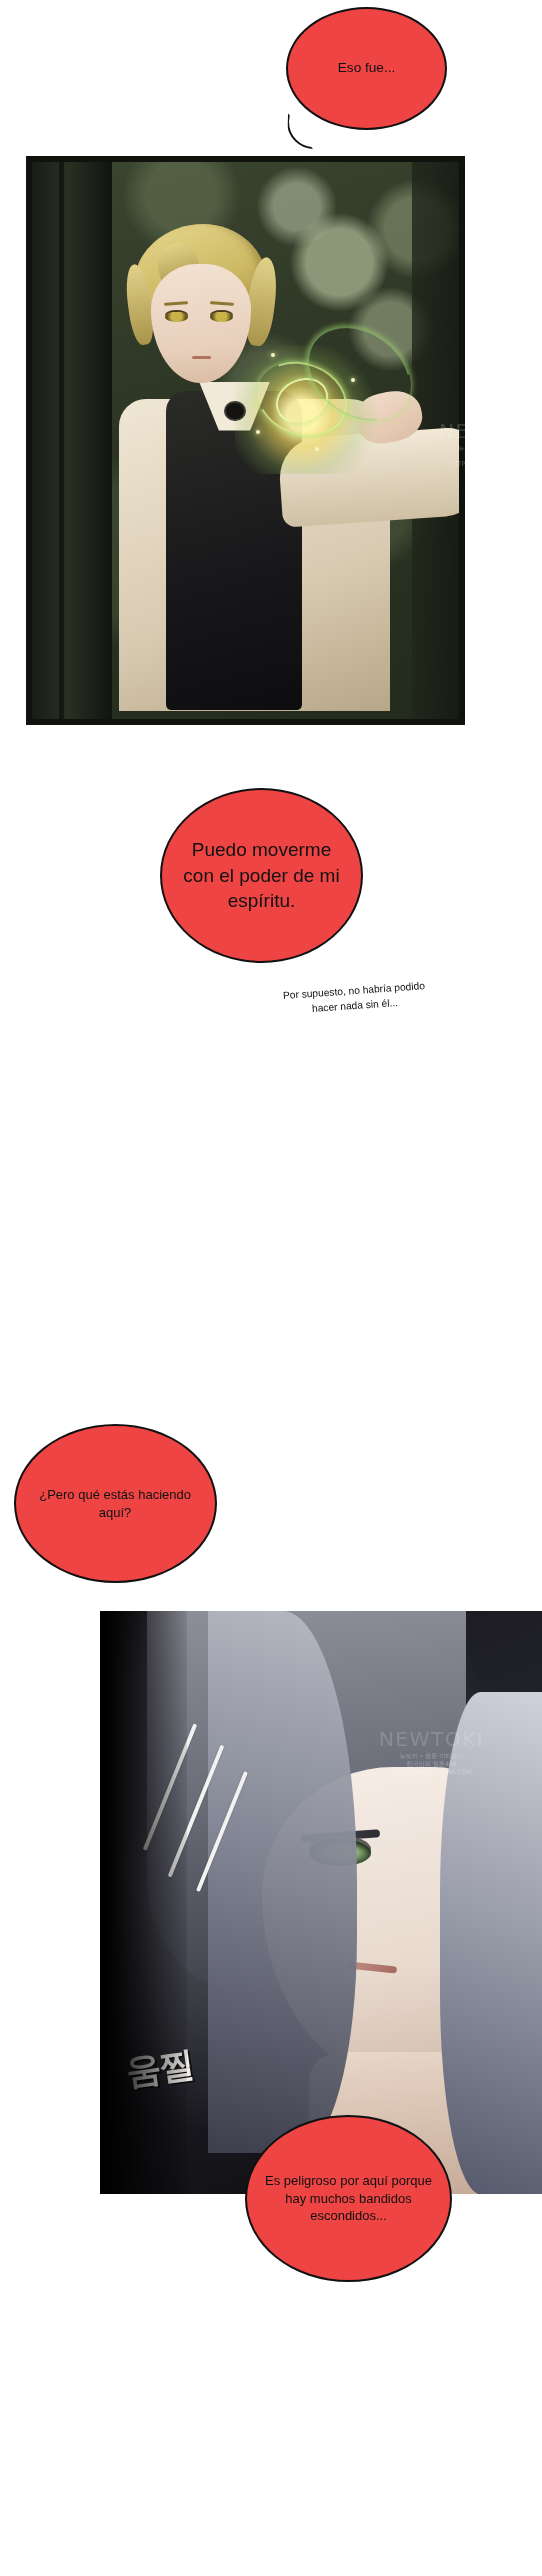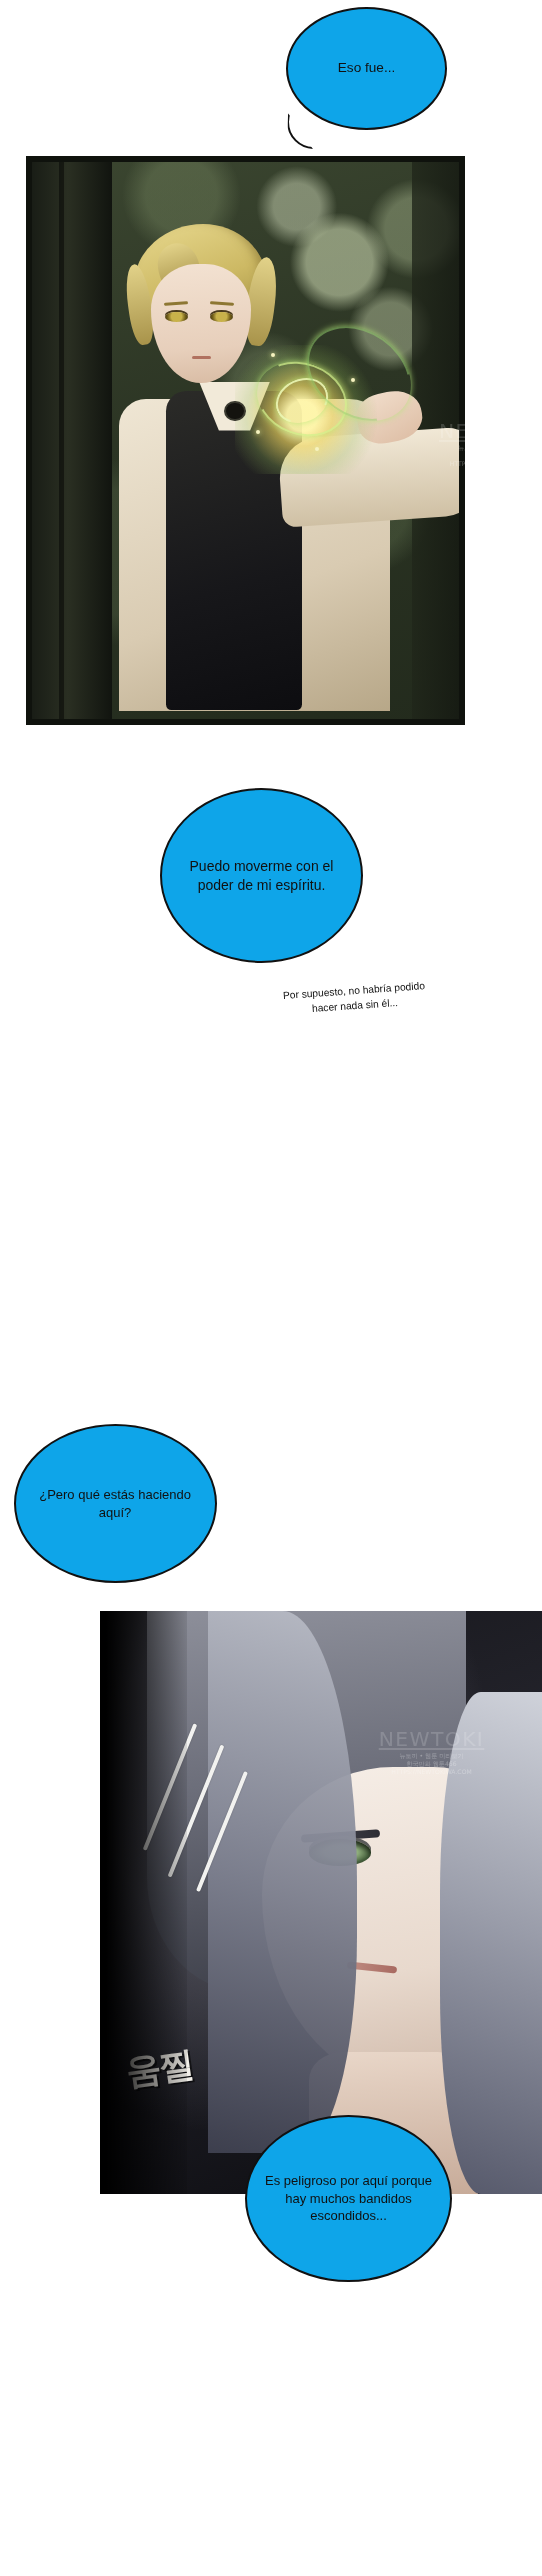--- a/index.html
+++ b/index.html
@@ -308,30 +308,29 @@
     color: rgba(255,255,255,0.30);
     font-family: "DejaVu Sans", sans-serif;
     line-height: 1.25;
     text-align: center;
     pointer-events: none;
   }
   .watermark .wm-logo {
     font-size: 20.3px;
     letter-spacing: 1.4px;
     opacity: .55;
-    text-decoration: underline;
   }
   .watermark .wm-line { font-size: 6.1px; }
   #wm-1 { left: 439px; top: 419px; width: 102px; }
   #wm-2 { left: 374px; top: 1727px; width: 115px; }
 
   
   .bubble {
     position: absolute;
-    background: #0ea5e9;
+    background: #ef4444;
     border: 2px solid #111;
     border-radius: 50%;
     display: flex;
     align-items: center;
     justify-content: center;
     text-align: center;
     box-sizing: border-box;
     color: #111;
     font-family: "Liberation Sans", sans-serif;
     line-height: 1.35;
@@ -362,21 +361,21 @@
   }
 
   #bubble-2 {
     left: 95px; top: 678px;
     width: 175px; height: 133px;
     font-size: 13.6px;
   }
   #bubble-3 {
     left: 160px; top: 788px;
     width: 203px; height: 175px;
-    font-size: 14px;
+    font-size: 19px;
     justify-content: center;
   }
 
   #bubble-4 {
     left: 13.6px; top: 1424px;
     width: 203px; height: 159px;
     font-size: 13px;
   }
   #bubble-5 {
     left: 245px; top: 2115px;

